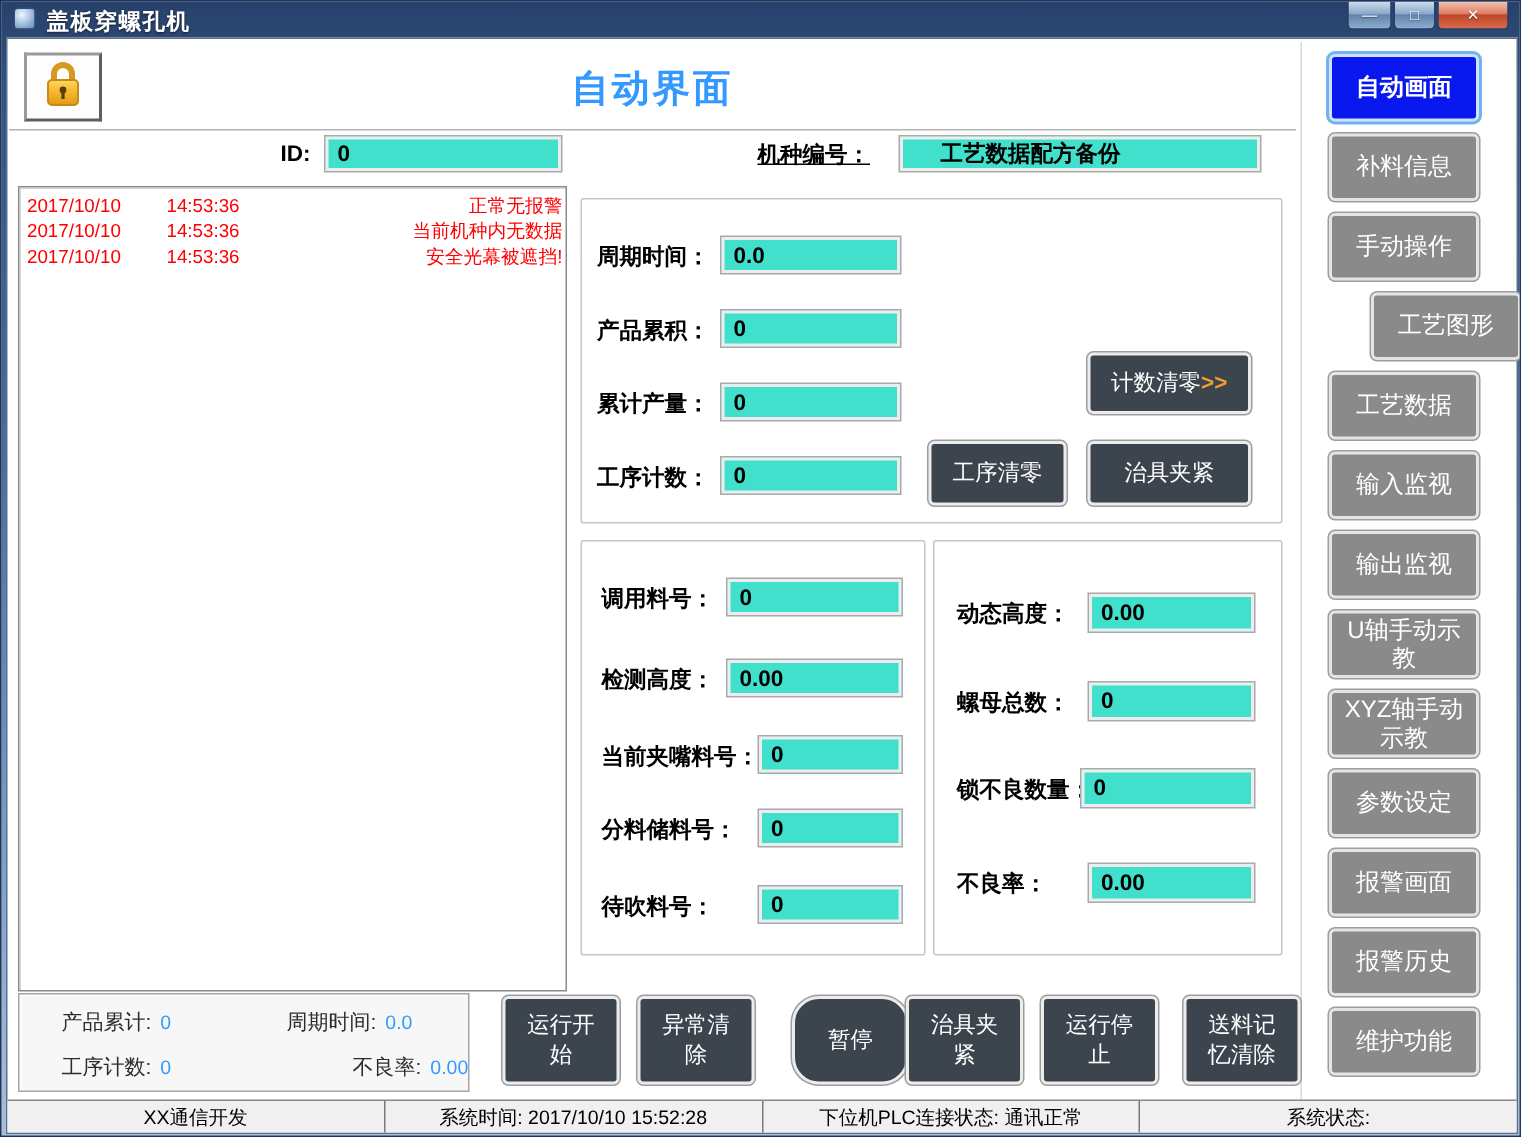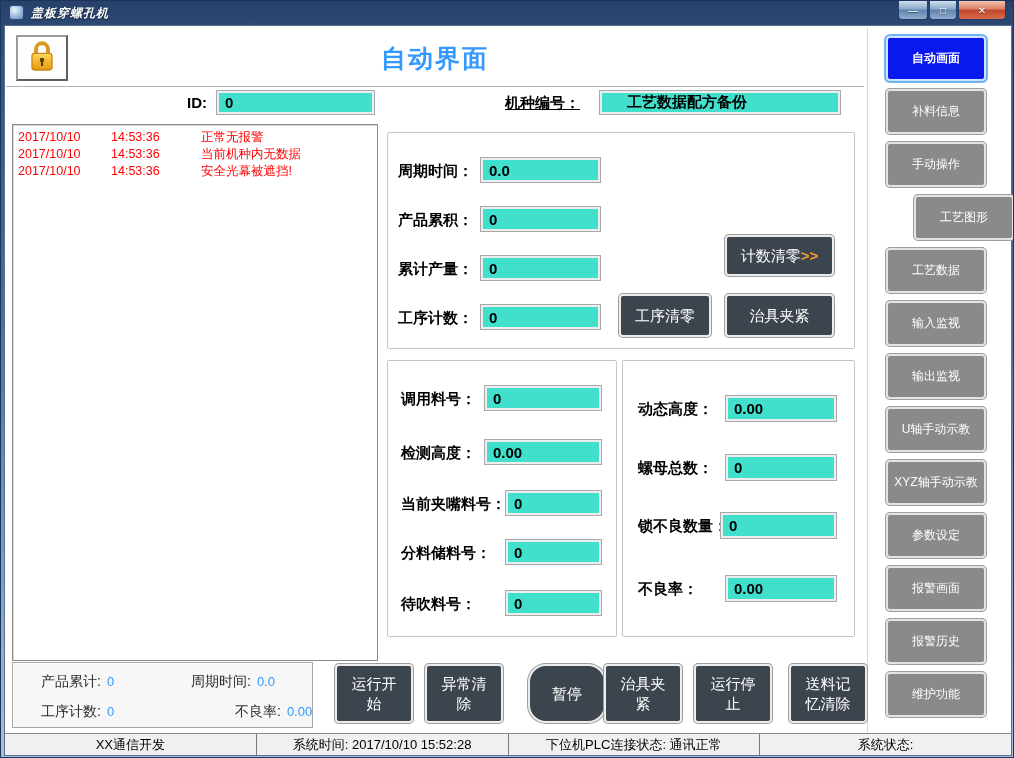--- a/index.html
+++ b/index.html
@@ -13,22 +13,22 @@
     border:1px solid #1d355c;
   }
   
   .titlebar { position:absolute; left:0; top:0; width:100%; height:24px; }
   .app-icon {
     position:absolute; left:8px; top:4px; width:15px; height:15px; border-radius:3px;
     background:radial-gradient(circle at 35% 30%, #eef5fc 0%, #a9c6e4 45%, #5d86b5 100%);
     border:1px solid #2e4c74;
   }
   .title-text {
-    position:absolute; left:30px; top:4px; color:#ffffff; font-size:12px; font-weight:bold;
-    text-shadow:0 1px 2px rgba(0,0,0,.6); letter-spacing:1px;font-style:italic;
+    position:absolute; left:30px; top:4px; color:#ffffff; font-size:15px; font-weight:bold;
+    text-shadow:0 1px 2px rgba(0,0,0,.6); letter-spacing:1px;
   }
   .winbtns { position:absolute; right:7px; top:0; display:flex; }
   .winbtn {
     height:19px; border:1px solid #24406a; border-top:none; border-radius:0 0 4px 4px;
     color:#fff; font-size:10px; display:flex; align-items:center; justify-content:center;
     background:linear-gradient(180deg,#cfdded 0%,#8aa8c9 45%,#628510 0); 
     background:linear-gradient(180deg,#cfdded 0%,#8aa8c9 45%,#6083ad 50%,#8fadcd 100%);
     text-shadow:0 1px 1px rgba(0,0,0,.5); margin-left:1px;
   }
   .winbtn.min { width:30px; }
@@ -64,21 +64,21 @@
 
   
   .log-panel {
     position:absolute; left:7px; top:98px; width:366px; height:537px;
     background:#ffffff; border:1px solid #8a8a8a; box-shadow:inset 1px 1px 0 #d7d7d7;
     padding:4px 2px; overflow:hidden;
   }
   .log-row { display:flex; color:#ff0000; font-size:12.5px; line-height:17px; white-space:nowrap; }
   .log-date { width:96px; padding-left:3px; }
   .log-time { width:90px; }
-  .log-msg  { flex:1; }
+  .log-msg  { flex:1;text-align:right; }
 
   
   .panel { position:absolute; background:#fff; border:1px solid #c6c6c6; border-radius:2px; }
   .panel.counters { left:382px; top:106px; width:468px; height:217px; }
   .panel.material { left:382px; top:334px; width:230px; height:277px; }
   .panel.quality  { left:617px; top:334px; width:233px; height:277px; }
 
   .dark-btn {
     position:absolute; background:#3c444e; color:#ffffff;
     border:2px solid #ececec; box-shadow:0 0 0 1px #9d9d9d; border-radius:4px;
@@ -99,21 +99,21 @@
   .action-btn { height:59px; width:78px; top:638px; }
   .action-btn span { display:inline-block; width:50px; }
   .action-btn.single span { width:auto; }
 
   
   .side-btn {
     position:absolute; left:881px; width:100px; height:45px;
     background:#8a8a8a; color:#fff;
     border:2px solid #e4e4e4; box-shadow:0 0 0 1px #9d9d9d; border-radius:4px;
     display:flex; align-items:center; justify-content:center; text-align:center;
-    font-size:12px; line-height:19px; padding:2px 5px; cursor:pointer;
+    font-size:16px; line-height:19px; padding:2px 5px; cursor:pointer;
   }
   .side-btn.active {
     background:#0a18f0; border-color:#cfe3ff; box-shadow:0 0 0 2px #6fb3f2;
     font-weight:bold;
   }
 
   
   .statusbar {
     position:absolute; left:0; bottom:0; width:1006px; height:22px;
     background:#f0f0f0; border-top:1px solid #8a8a8a; display:flex; align-items:stretch;

